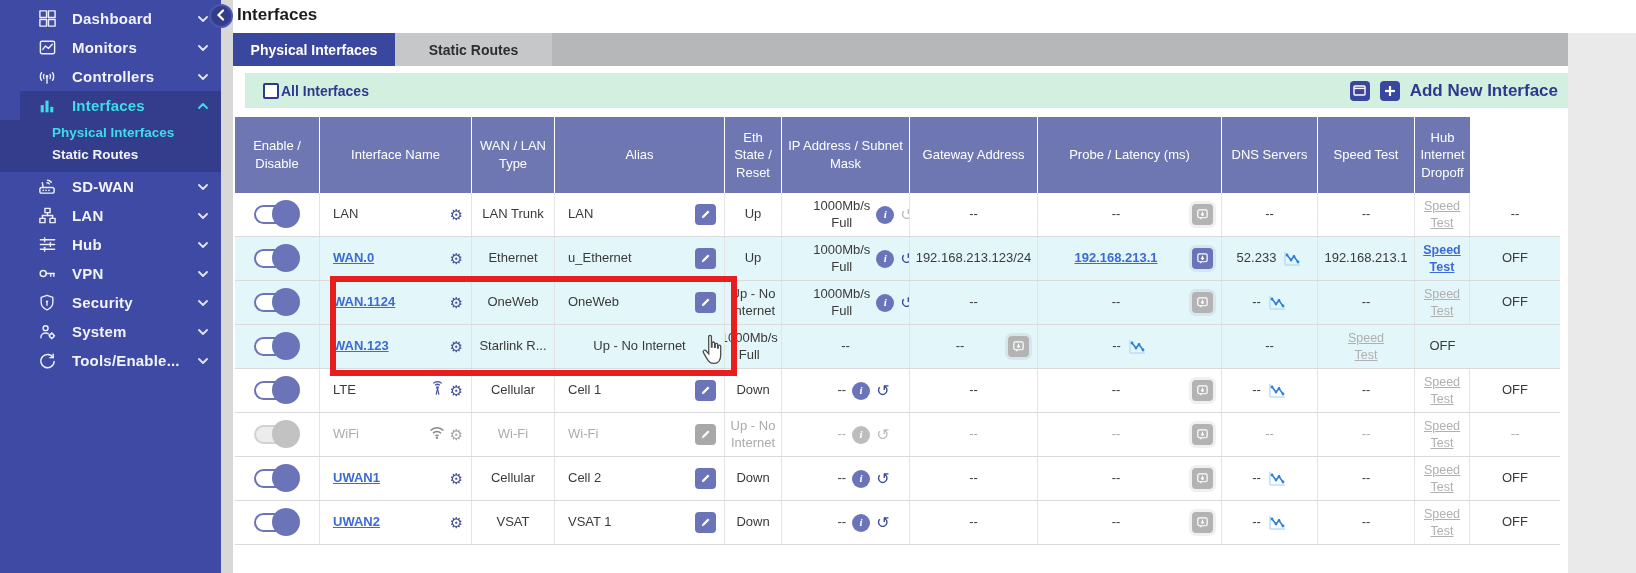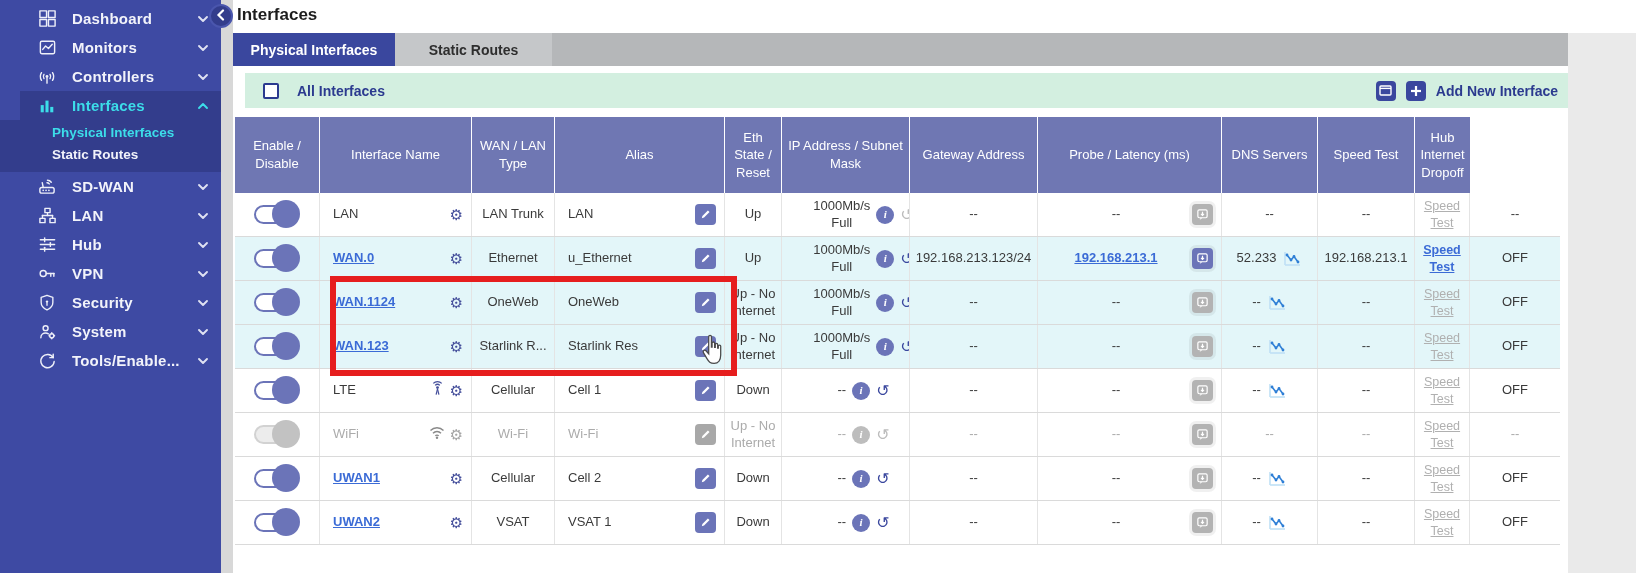--- a/index.html
+++ b/index.html
@@ -28,26 +28,26 @@
   #page-title { position:absolute; left:237px; top:5px; font-size:17px; font-weight:bold; color:#1d1d1d; }
   #tab-strip { position:absolute; left:233px; top:33px; width:1335px; height:33px; background:#b5b7b9; display:flex; }
   .tab { height:33px; display:flex; align-items:center; justify-content:center; font-size:14px; font-weight:bold; cursor:pointer; }
   .tab.active { width:162px; background:#3a479e; color:#ffffff; }
   .tab.inactive { width:157px; background:#c5c7c9; color:#2e2e2e; }
   #content-bg { position:absolute; left:233px; top:66px; width:1335px; height:507px; background:#ffffff; }
 
   
   #toolbar { position:absolute; left:245px; top:73px; width:1323px; height:35px; background:#d3efe0;
              display:flex; align-items:center; padding:0 10px 0 18px; }
-  #select-all { display:flex; align-items:center; gap:18px; }
+  #select-all { display:flex; align-items:center; gap:2px; }
   #select-all .cb { width:16px; height:16px; border:2px solid #2b3a8f; border-radius:2px; background:#ffffff; cursor:pointer; }
   #select-all .cb-label { font-size:14px; font-weight:bold; color:#2b3a8f; }
   #toolbar-right { margin-left:auto; display:flex; align-items:center; gap:10px; }
   .tb-icon-btn { width:20px; height:20px; border-radius:4px; background:#3a479e; display:flex; align-items:center; justify-content:center; cursor:pointer; }
-  #add-label { font-size:14px; font-weight:bold; color:#2b3a8f; cursor:pointer; }
+  #add-label { font-size:17px; font-weight:bold; color:#2b3a8f; cursor:pointer; }
 
   
   #table { position:absolute; left:235px; top:117px; width:1325px; }
   .t-header, .t-row { display:grid; grid-template-columns:85px 152px 83px 170px 57px 128px 128px 184px 96px 97px 55px 90px; }
   .h-cell { background:#6f77b3; color:#ffffff; font-size:13px; height:76px; display:flex; align-items:center; justify-content:center;
             text-align:center; border-right:1px solid #ffffff; padding:0 5px; line-height:1.35; }
   .h-cell:last-child { border-right:none; }
   .t-row { height:44px; background:#ffffff; border-bottom:1px solid #dadada; }
   .t-row.cyan { background:#e3f6f9; }
   .cell { display:flex; align-items:center; justify-content:center; border-right:1px solid #e4e4e4; font-size:13px; color:#3a3a3a;
@@ -519,28 +519,20 @@
               <span class="knob"></span>
             </span>
           </div>
     <div class="cell c-name">
       <span class="link">WAN.123</span>
       <span class="name-icons">
               <span class="gear">⚙</span>
             </span>
     </div>
     <div class="cell">Starlink R...</div>
-    <div class="cell c-alias">
-      <span>Starlink Res</span>
-            <span class="pencil-btn">
-              <svg width="11" height="11" viewBox="0 0 12 12">
-                <path d="M2 10 L2.6 7.6 L8.6 1.6 L10.4 3.4 L4.4 9.4 Z" fill="#ffffff"></path>
-              </svg>
-            </span>
-    </div>
     <div class="cell c-inet">Up - No Internet</div>
     <div class="cell c-eth">
       <span class="eth-text">1000Mb/s Full</span>
             <span class="info-dot">i</span>
             <span class="reset-glyph ">↺</span>
     </div>
     <div class="cell">--</div>
     <div class="cell c-gw">
       <span class="gw-text ">--</span>
             <span class="gw-btn gray">

